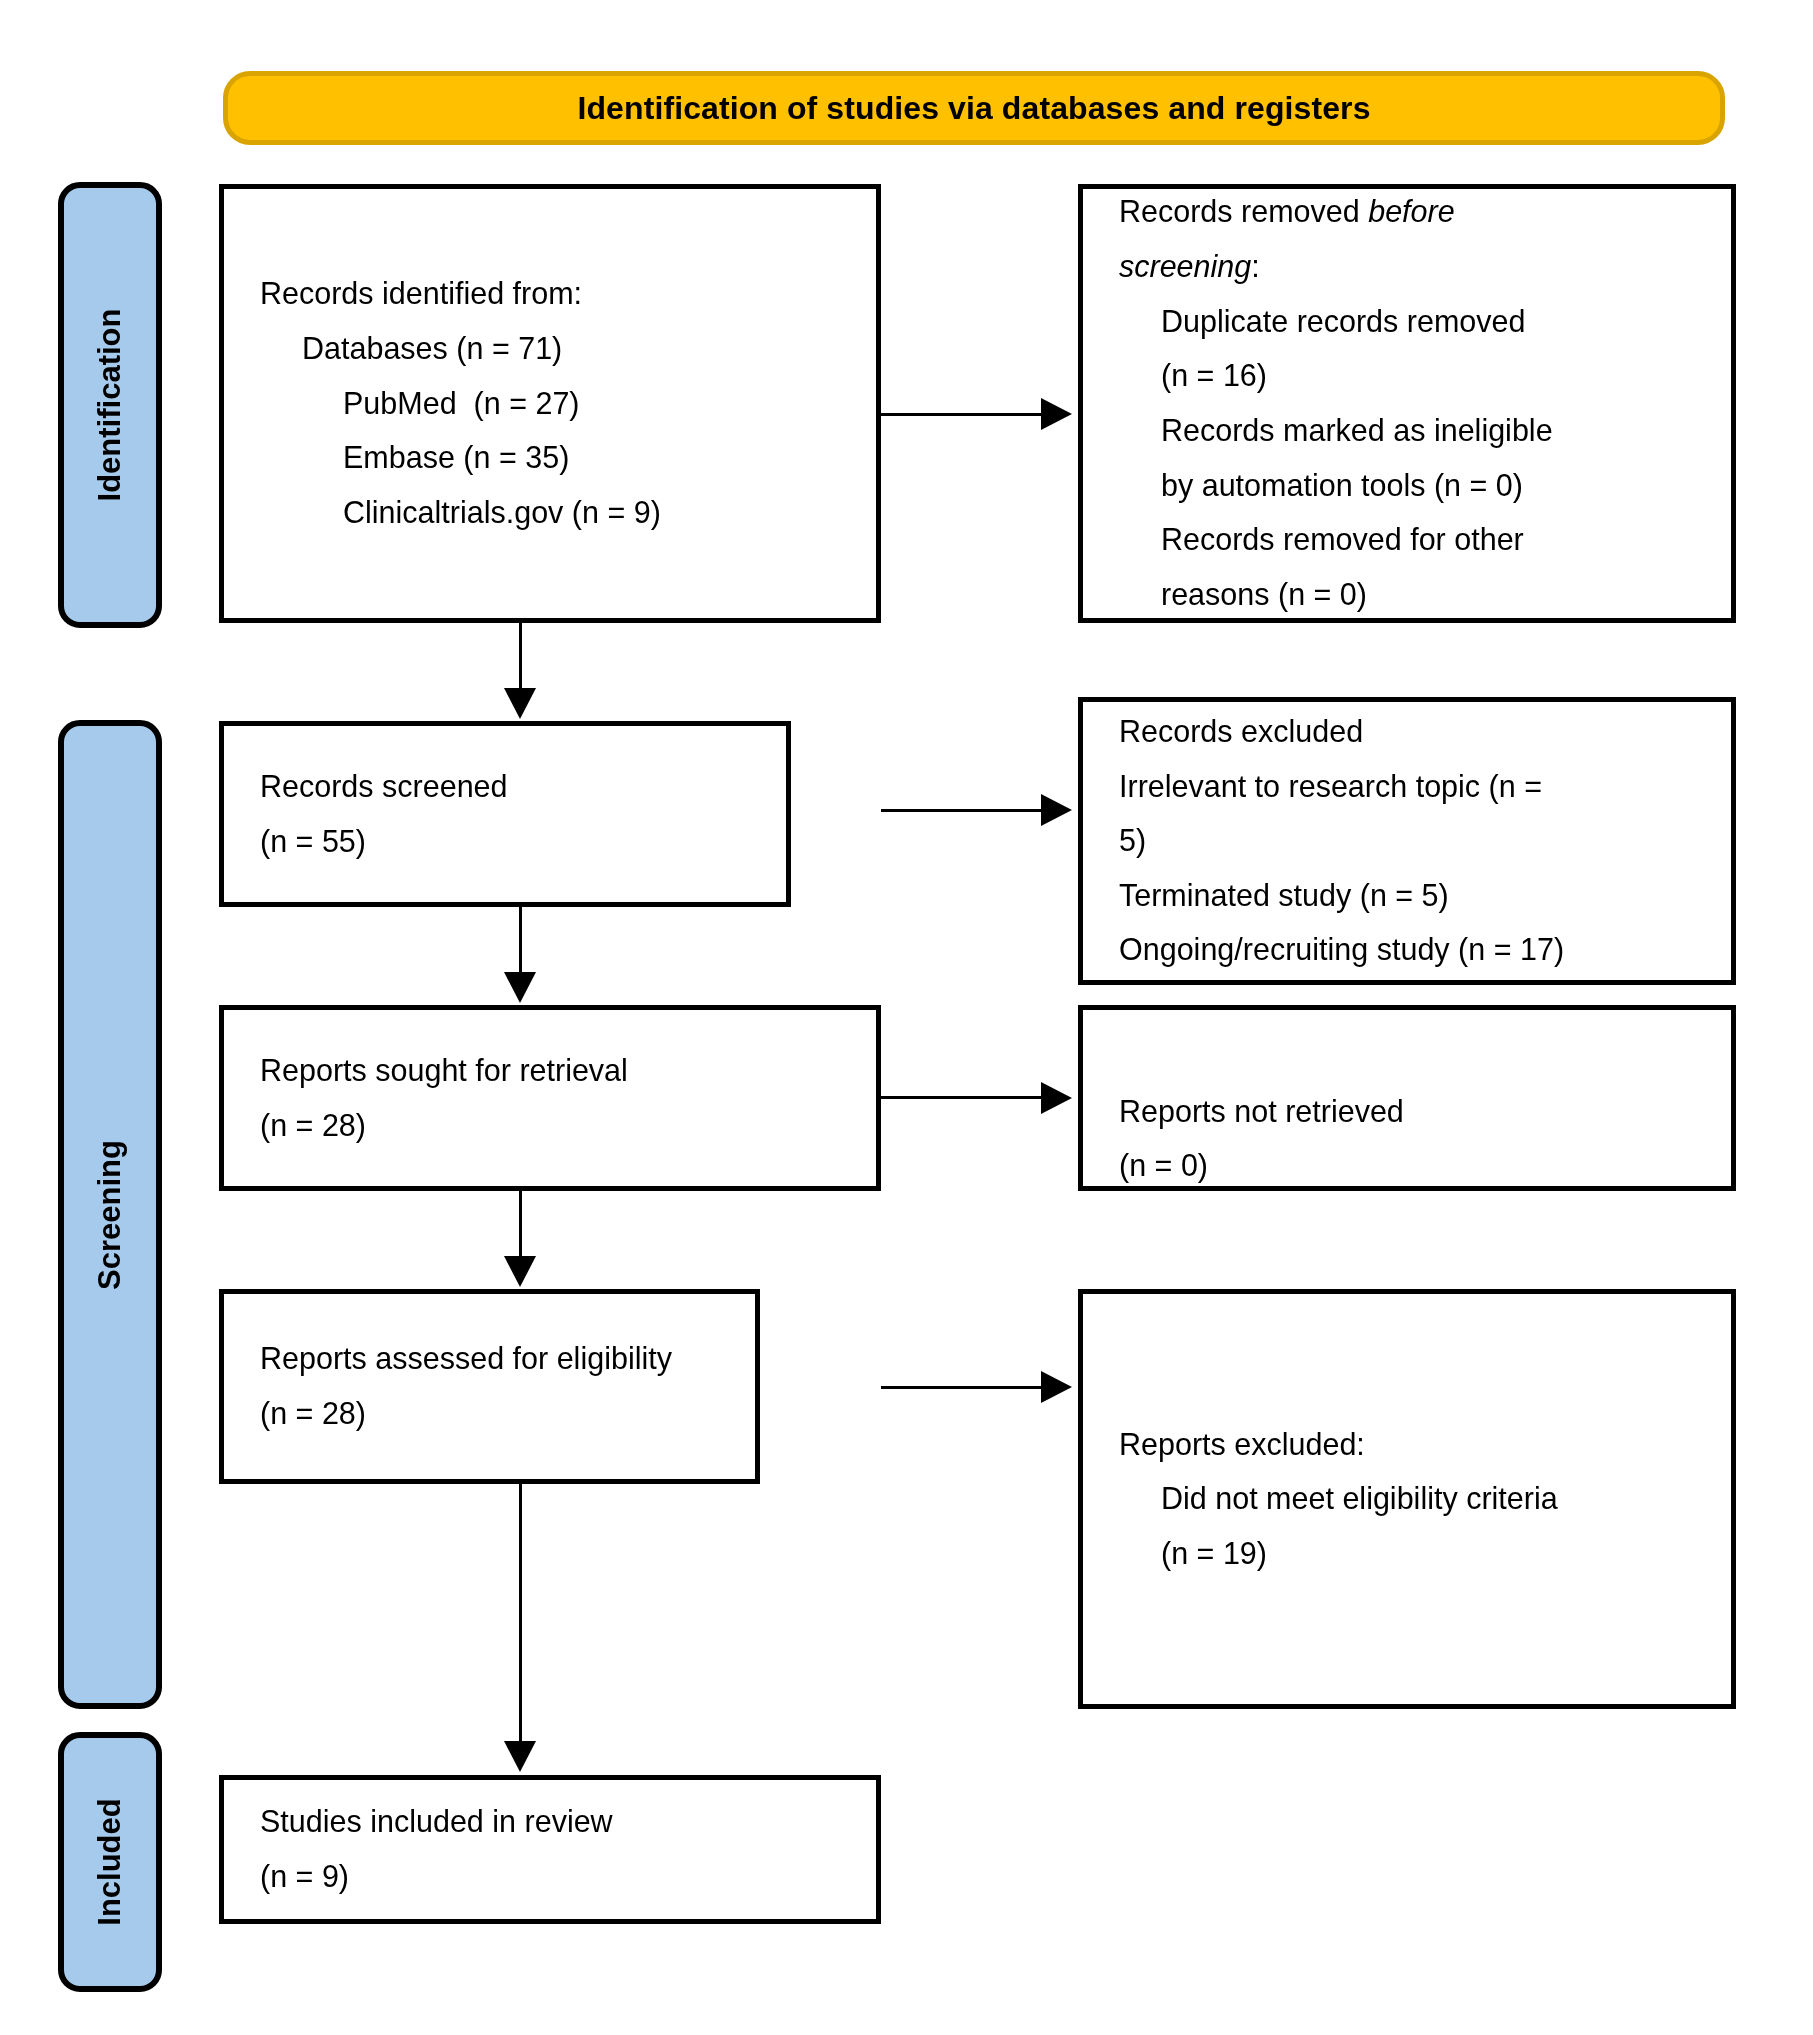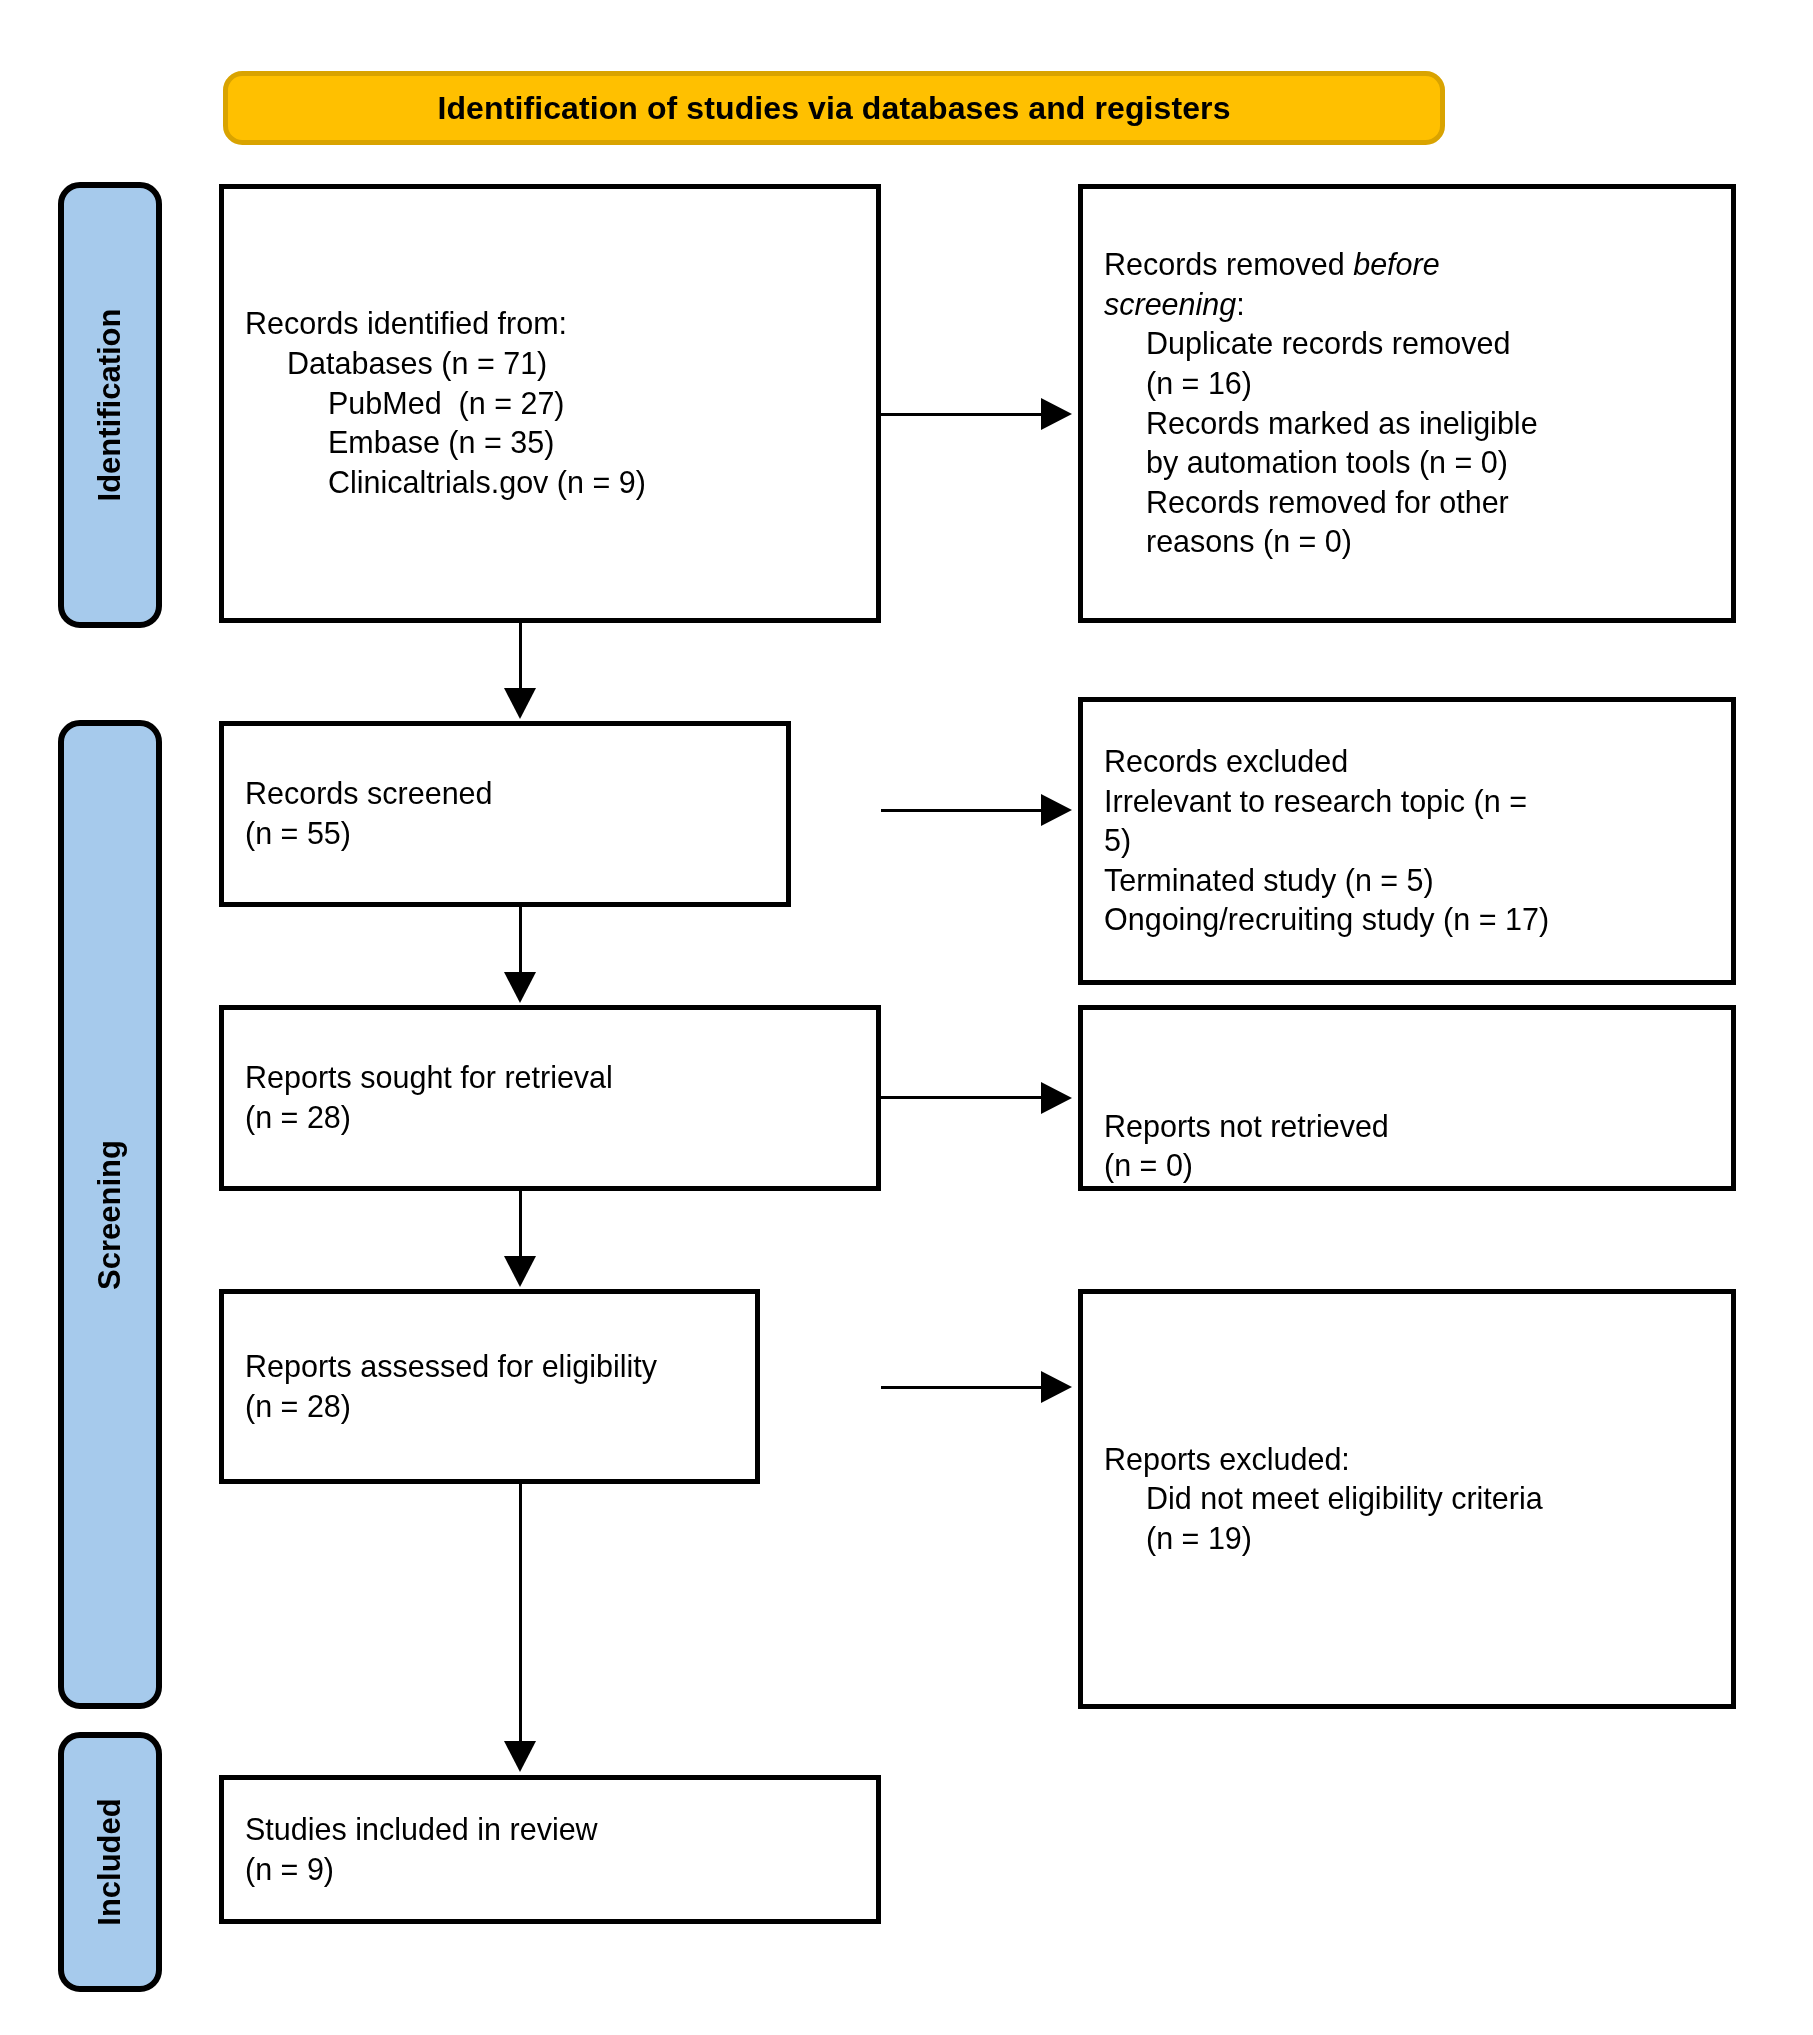--- a/index.html
+++ b/index.html
@@ -59,21 +59,22 @@
 
   
   .box {
     position: absolute;
     background: #ffffff;
     border: 5.2px solid #000000;
     box-sizing: border-box;
     display: flex;
     flex-direction: column;
     justify-content: center;
-    padding: 0 21px;
+    padding: 0 36px;
+    gap: 15px;
   }
   .line {
     font-size: 30.5px;
     line-height: 1.30;
     color: #000000;
     white-space: pre-wrap;
   }
   .line.i1 { padding-left: 42px; }
   .line.i2 { padding-left: 83px; }
   .line em { font-style: italic; }
@@ -100,21 +101,21 @@
     border-top: 16.4px solid transparent;
     border-bottom: 16.4px solid transparent;
     border-left: 31px solid #000000;
   }
 </style>
 </head>
 <body>
 
 <div id="prisma">
 
-  <div class="banner" style="left:223px; top:71px; width:1222px; height:74px;">
+  <div class="banner" style="left:223px; top:71px; width:1502px; height:74px;border-radius:27px;">
     <span class="banner-text">Identification of studies via databases and registers</span>
   </div>
 
   <div class="stage" style="left:58px; top:182px; width:104px; height:446px;">
     <span class="stage-text">Identification</span>
   </div>
 
   <div class="stage" style="left:58px; top:720px; width:104px; height:989px;">
     <span class="stage-text">Screening</span>
   </div>

